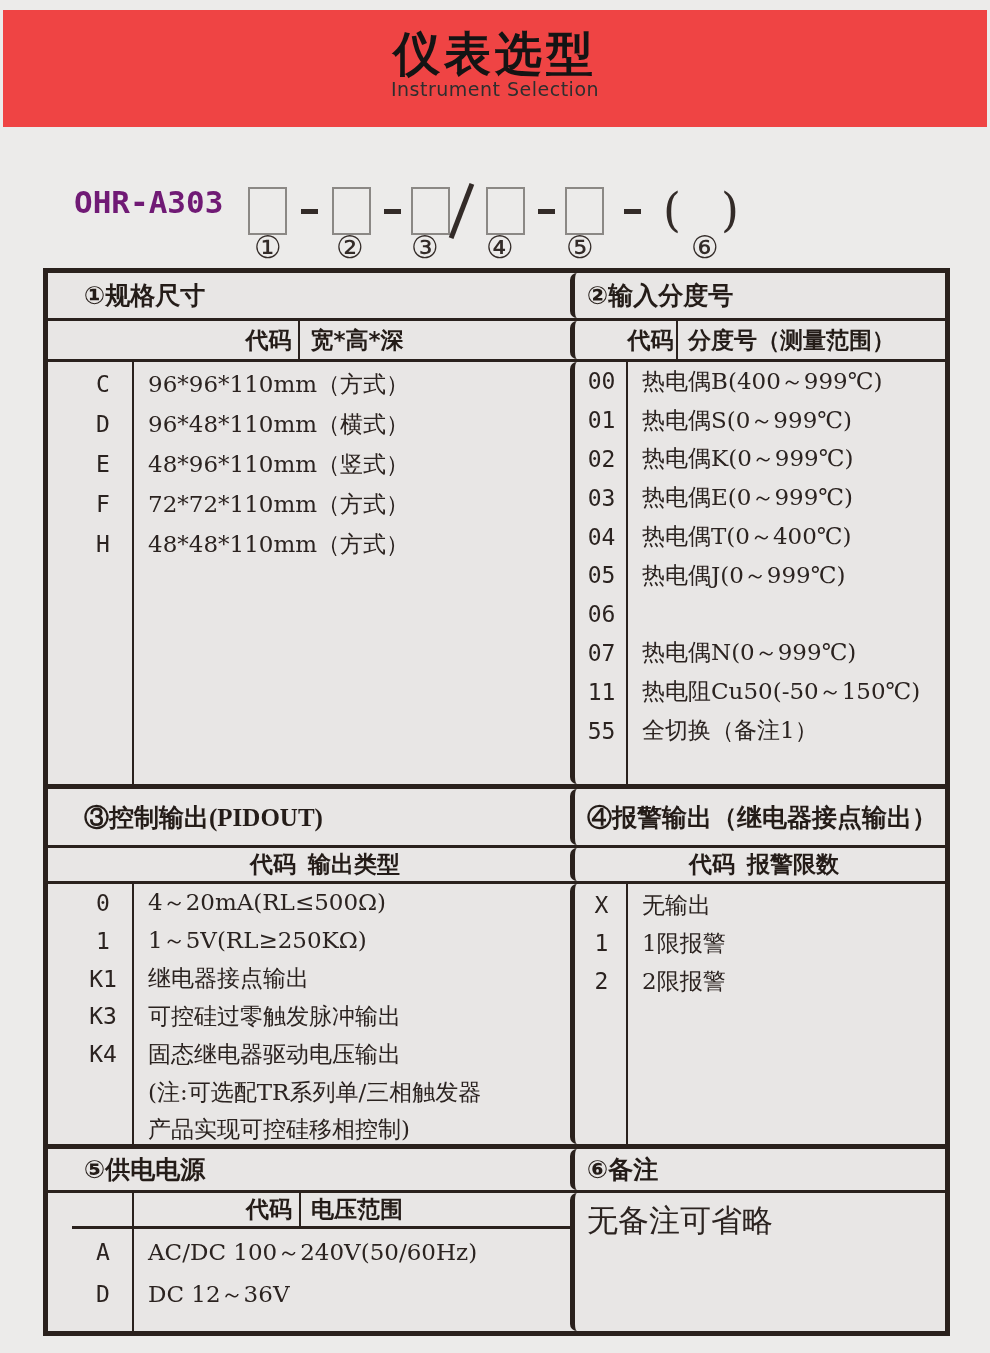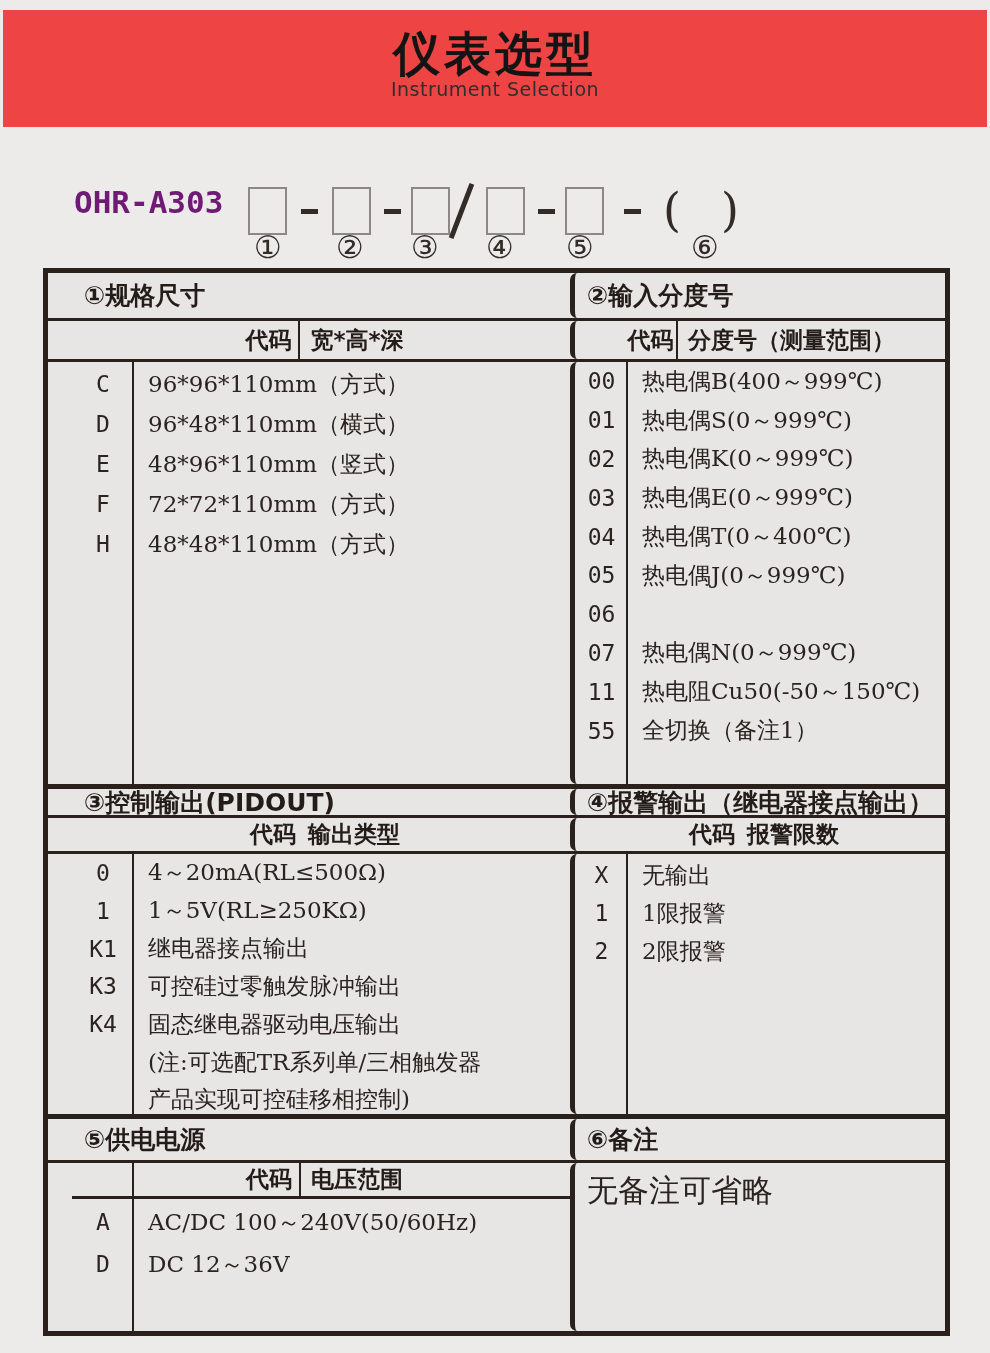--- a/index.html
+++ b/index.html
@@ -51,21 +51,21 @@
     position:absolute; left:43px; top:268px; width:907px; height:1068px;
     background:#e8e6e5; border:5px solid #2a211d;
     display:flex; flex-direction:column;
   }
   .band { display:flex; border-bottom:3px solid #2a211d;padding-left:24px; }
   .band:last-child { border-bottom:none; }
   .band.thicksep { border-bottom:5px solid #2a211d; }
   .lcell { width:498px; position:relative; }
   .rcell { flex:1; position:relative; border-left:5px solid #2a211d;border-radius:7px; }
   .b1 { height:48px; } .b2 { height:41px; } .b3 { height:427px; border-bottom-width:5px; }
-  .b4 { height:29px; } .b5 { height:36px; } .b6 { height:265px; border-bottom-width:5px; }
+  .b4 { height:59px;font-family:Liberation Serif, serif; } .b5 { height:36px; } .b6 { height:265px; border-bottom-width:5px; }
   .b7 { height:44px; } .b8 { flex:1; }
   .sec-title {
     font-size:25px; font-weight:bold; padding-left:12px; color:#241c18;
     white-space:nowrap; display:flex; align-items:center; height:100%;
   }
   .subhead { display:flex; height:100%; font-size:23px; font-weight:bold; color:#241c18;justify-content:center; }
   .subhead .sh-code { display:flex; align-items:center; justify-content:center; }
   .lcell .sh-code { width:62px; }
   .rcell .sh-code { width:53px; }
   .subhead.with-div .sh-code { border-right:2px solid #2a211d; }

